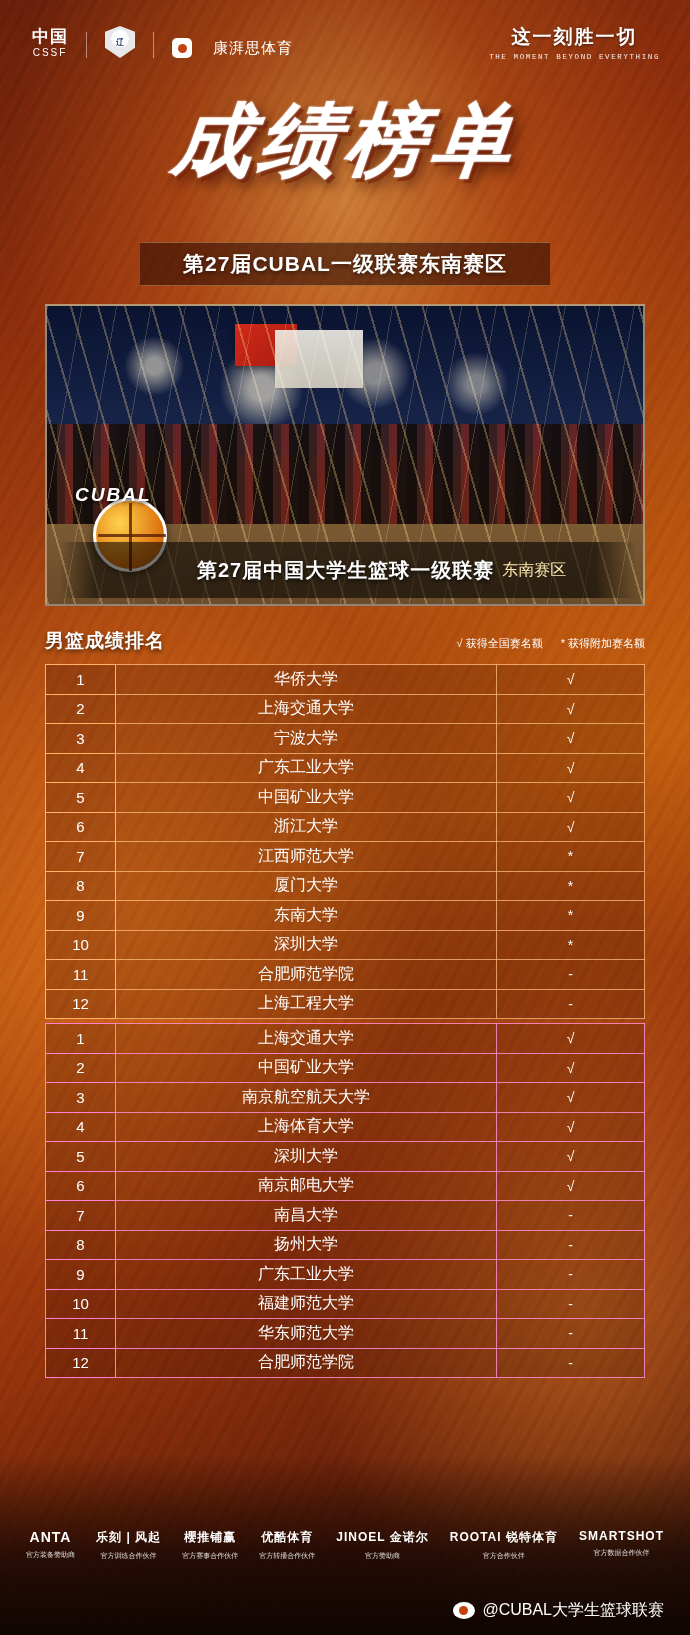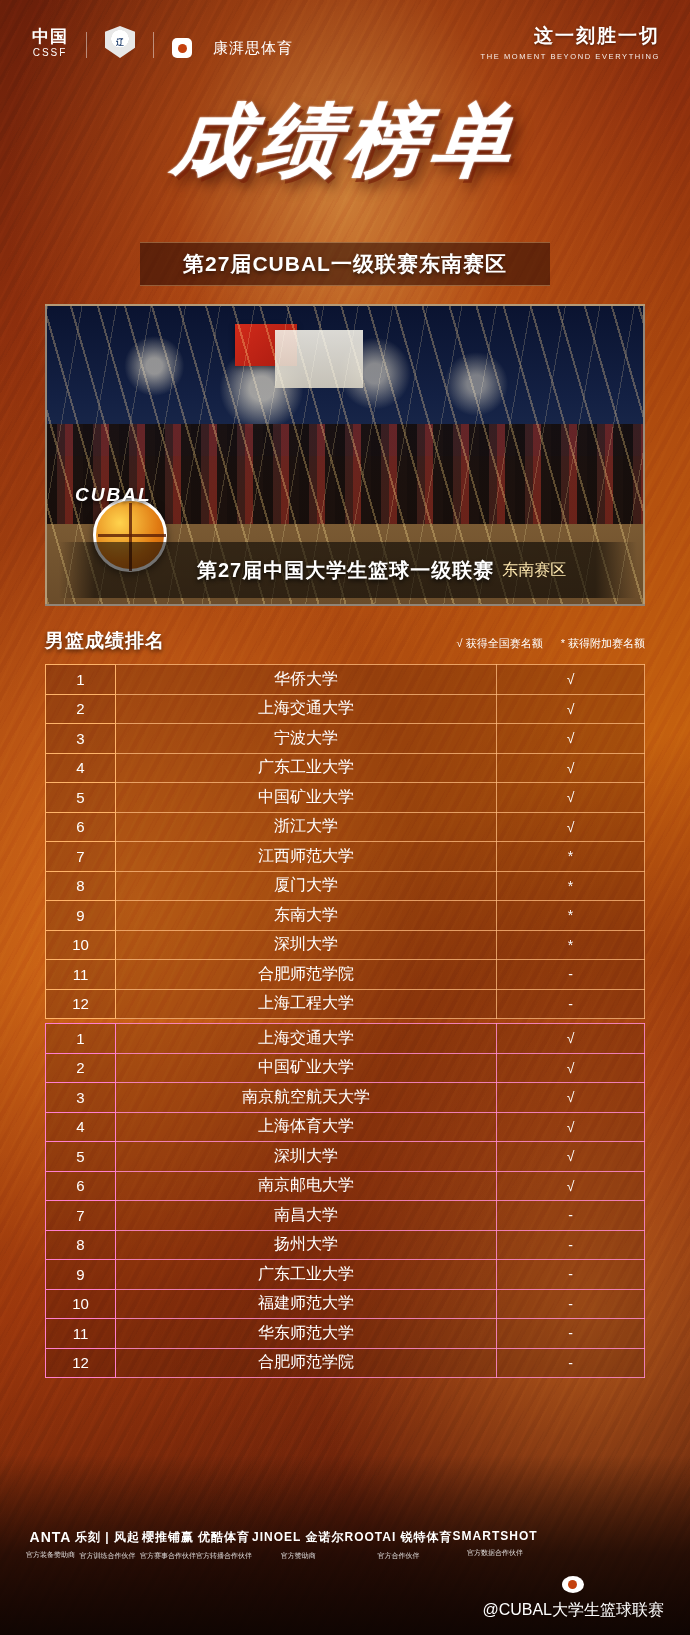--- a/index.html
+++ b/index.html
@@ -65,21 +65,21 @@
     width: 20px; height: 20px; border-radius: 5px;
     background: #fff;
     display: flex; align-items: center; justify-content: center;
   }
   .logo-kps .dot i {
     display: block; width: 9px; height: 9px; border-radius: 50%;
     background: #c4400d; font-style: normal;
   }
   .logo-kps .txt { font-size: 15px; letter-spacing: 1px; }
 
-  .slogan { margin-left: auto; text-align: right; color: #fff; }
+  .slogan { margin-left: auto; text-align: center; color: #fff; font-family: Liberation Mono, monospace; }
   .slogan .cn {
     font-size: 19px; font-weight: bold; letter-spacing: 2px;
     text-shadow: 0 1px 3px rgba(0,0,0,0.5);
   }
   .slogan .en { font-size: 7.5px; letter-spacing: 1.6px; margin-top: 3px; opacity: 0.92; }
 
   
   .title-wrap {
     position: relative; z-index: 5;
     text-align: center;
@@ -238,30 +238,30 @@
   .men td { border-color: rgba(255,190,130,0.75); }
   .women td { border-color: rgba(255,140,210,0.85); }
 
   
   .footer {
     position: absolute; z-index: 6; left: 0; right: 0; bottom: 0;
     height: 128px;
     padding: 22px 26px 0;
   }
   .sponsors {
-    display: flex; align-items: flex-start; 
+    display: flex; align-items: flex-start; justify-content: space-between;
     color: #fff;
   }
   .sp { text-align: center; }
   .sp .logo { font-size: 14px; font-weight: bold; letter-spacing: 1px; white-space: nowrap; }
   .sp .logo.small { font-size: 12px; }
   .sp .cap { font-size: 7px; opacity: .85; margin-top: 5px; white-space: nowrap; }
   .weibo {
     position: absolute; right: 26px; bottom: 14px;
-    display: flex; align-items: center; gap: 7px; color: #fff; font-size: 16px; flex-direction: column;
+    display: flex; align-items: center; gap: 7px; color: #fff; font-size: 16px;
   }
   .weibo .eye {
     width: 22px; height: 17px; border-radius: 50%;
     background: #fff; position: relative;
   }
   .weibo .eye:after {
     content: ""; position: absolute; left: 6px; top: 4px;
     width: 9px; height: 9px; border-radius: 50%; background: #c4400d;
   }
 </style>

